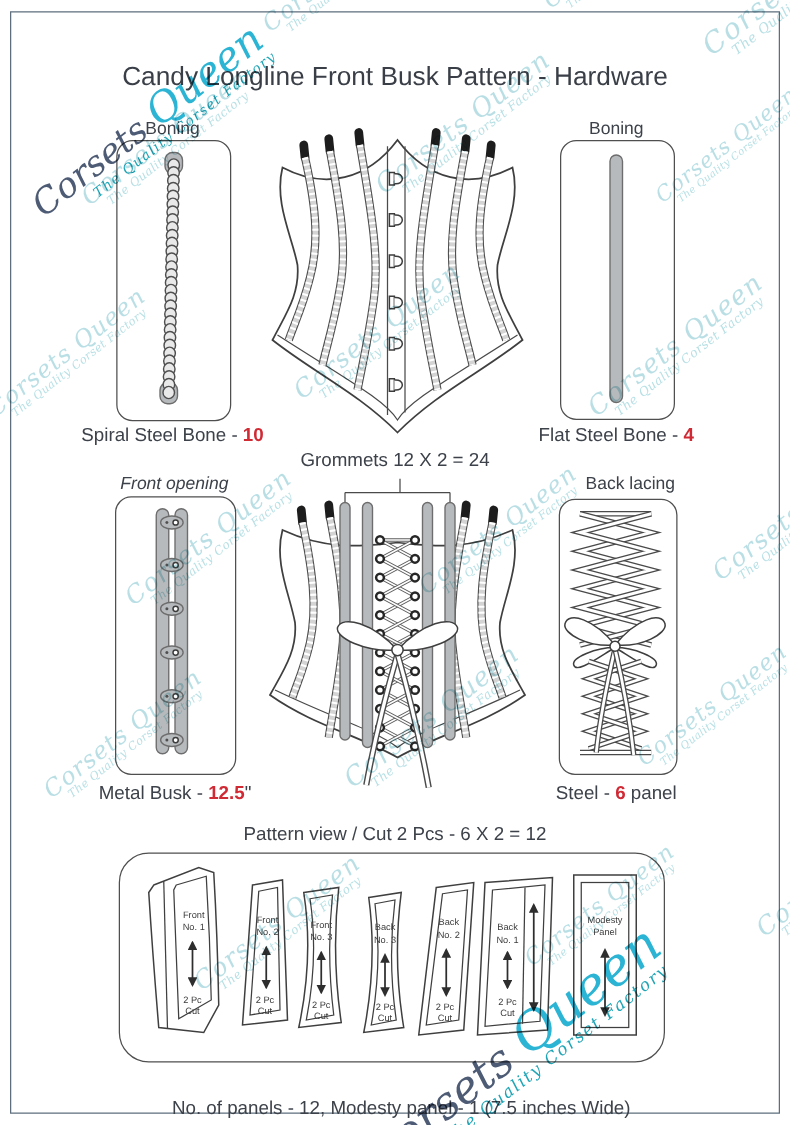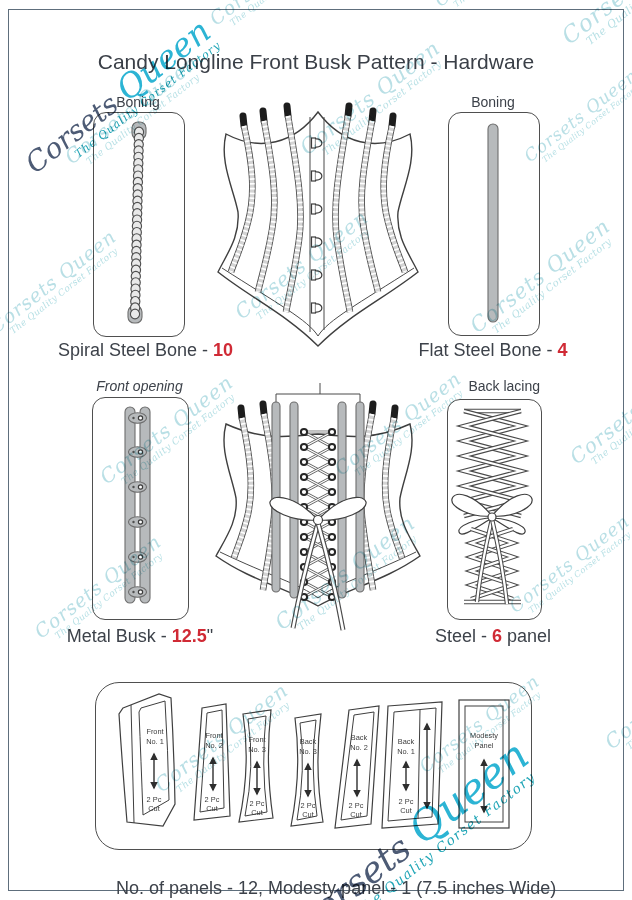--- a/index.html
+++ b/index.html
@@ -3,21 +3,21 @@
 <meta charset="utf-8">
 <style>
   html,body{margin:0;padding:0;background:#e8e8e8;}
   .page{position:relative;width:632px;height:900px;background:#ffffff;overflow:hidden;
         font-family:"Liberation Sans",sans-serif;color:#3d424a;}
   .frame{position:absolute;left:8px;top:9px;right:8px;bottom:9px;border:1.6px solid #5e6e7c;pointer-events:none;}
 
   
   .title{position:absolute;left:0;top:38px;width:100%;text-align:center;font-size:21px;color:#3a3f47;margin-top:12px;}
   .boxhdr{position:absolute;text-align:center;font-size:14px;color:#3d424a;}
-  .caption{position:absolute;text-align:center;font-size:18px;color:#3d424a;white-space:nowrap;}
+  .caption{position:absolute;text-align:center;font-size:15px;color:#3d424a;white-space:nowrap;}
   .red{color:#d02a35;font-weight:bold;}
 
   
   .hwbox{position:absolute;border:1.4px solid #4f4f4f;border-radius:13px;}
   .patternbox{position:absolute;border:1.4px solid #4f4f4f;border-radius:24px;}
 
   
   svg{position:absolute;overflow:visible;}
   .outline{fill:none;stroke:#3f3f3f;stroke-width:1.4;}
   .thin{fill:none;stroke:#4a4a4a;stroke-width:1;}
@@ -153,20 +153,21 @@
       <rect class="loopwire" x="101.5" y="38" width="4" height="10"></rect>
       <path class="loopwire" d="M105.5 39 C114 38,114 48,105.5 47" fill="none"></path>
     </g>
     <use href="#busk-loop" y="33"></use>
     <use href="#busk-loop" y="66"></use>
     <use href="#busk-loop" y="99"></use>
     <use href="#busk-loop" y="132"></use>
     <use href="#busk-loop" y="165"></use>
   </svg>
 
+  <div class="caption" style="left:226px;top:360px;width:180px;">Grommets 12 X 2 = 24</div>
 
   <div class="caption" style="left:58px;top:340px;width:160px;"><span>Spiral Steel Bone - </span><span class="red">10</span></div>
   <div class="caption" style="left:418px;top:340px;width:150px;"><span>Flat Steel Bone - </span><span class="red">4</span></div>
 
   <svg style="left:210px;top:380px;" width="216" height="262" viewBox="0 0 216 262">
 
     <line class="thin" x1="110" y1="3" x2="110" y2="14"></line>
     <line class="thin" x1="66" y1="14" x2="150" y2="14"></line>
     <line class="thin" x1="66" y1="14" x2="66" y2="26"></line>
     <line class="thin" x1="150" y1="14" x2="150" y2="26"></line>
@@ -279,20 +280,21 @@
     <path class="rib2" d="M45 120 C38 150,33 175,30 203"></path>
       <path class="rib2-top" d="M45 120 C38 150,33 175,30 203"></path>
     <path class="rib2" d="M45 120 C52 150,57 177,60 205"></path>
       <path class="rib2-top" d="M45 120 C52 150,57 177,60 205"></path>
     <circle class="piece" cx="45" cy="118" r="4"></circle>
   </svg>
 
   <div class="caption" style="left:60px;top:626px;width:160px;"><span>Metal Busk - </span><span class="red">12.5</span><span>"</span></div>
   <div class="caption" style="left:418px;top:626px;width:150px;"><span>Steel  - </span><span class="red">6</span><span> panel</span></div>
 
+  <div class="caption" style="left:166px;top:659px;width:300px;">Pattern view / Cut 2 Pcs - 6 X 2 = 12</div>
 
   <svg style="left:95px;top:682px;" width="435" height="166" viewBox="0 0 435 166">
     <defs>
       <marker id="ah" viewBox="0 0 10 10" refX="8" refY="5" markerWidth="5.5" markerHeight="5.5" orient="auto-start-reverse">
         <path d="M0 0 L10 5 L0 10 Z" fill="#2e2e2e"></path>
       </marker>
     </defs>
 
     <g transform="translate(22,8)">
       <path class="piece" d="M6 18 L42 4 L54 8 Q57 60 58 114 L46 136 L10 132 Q5 72 2 24 Z"></path>

